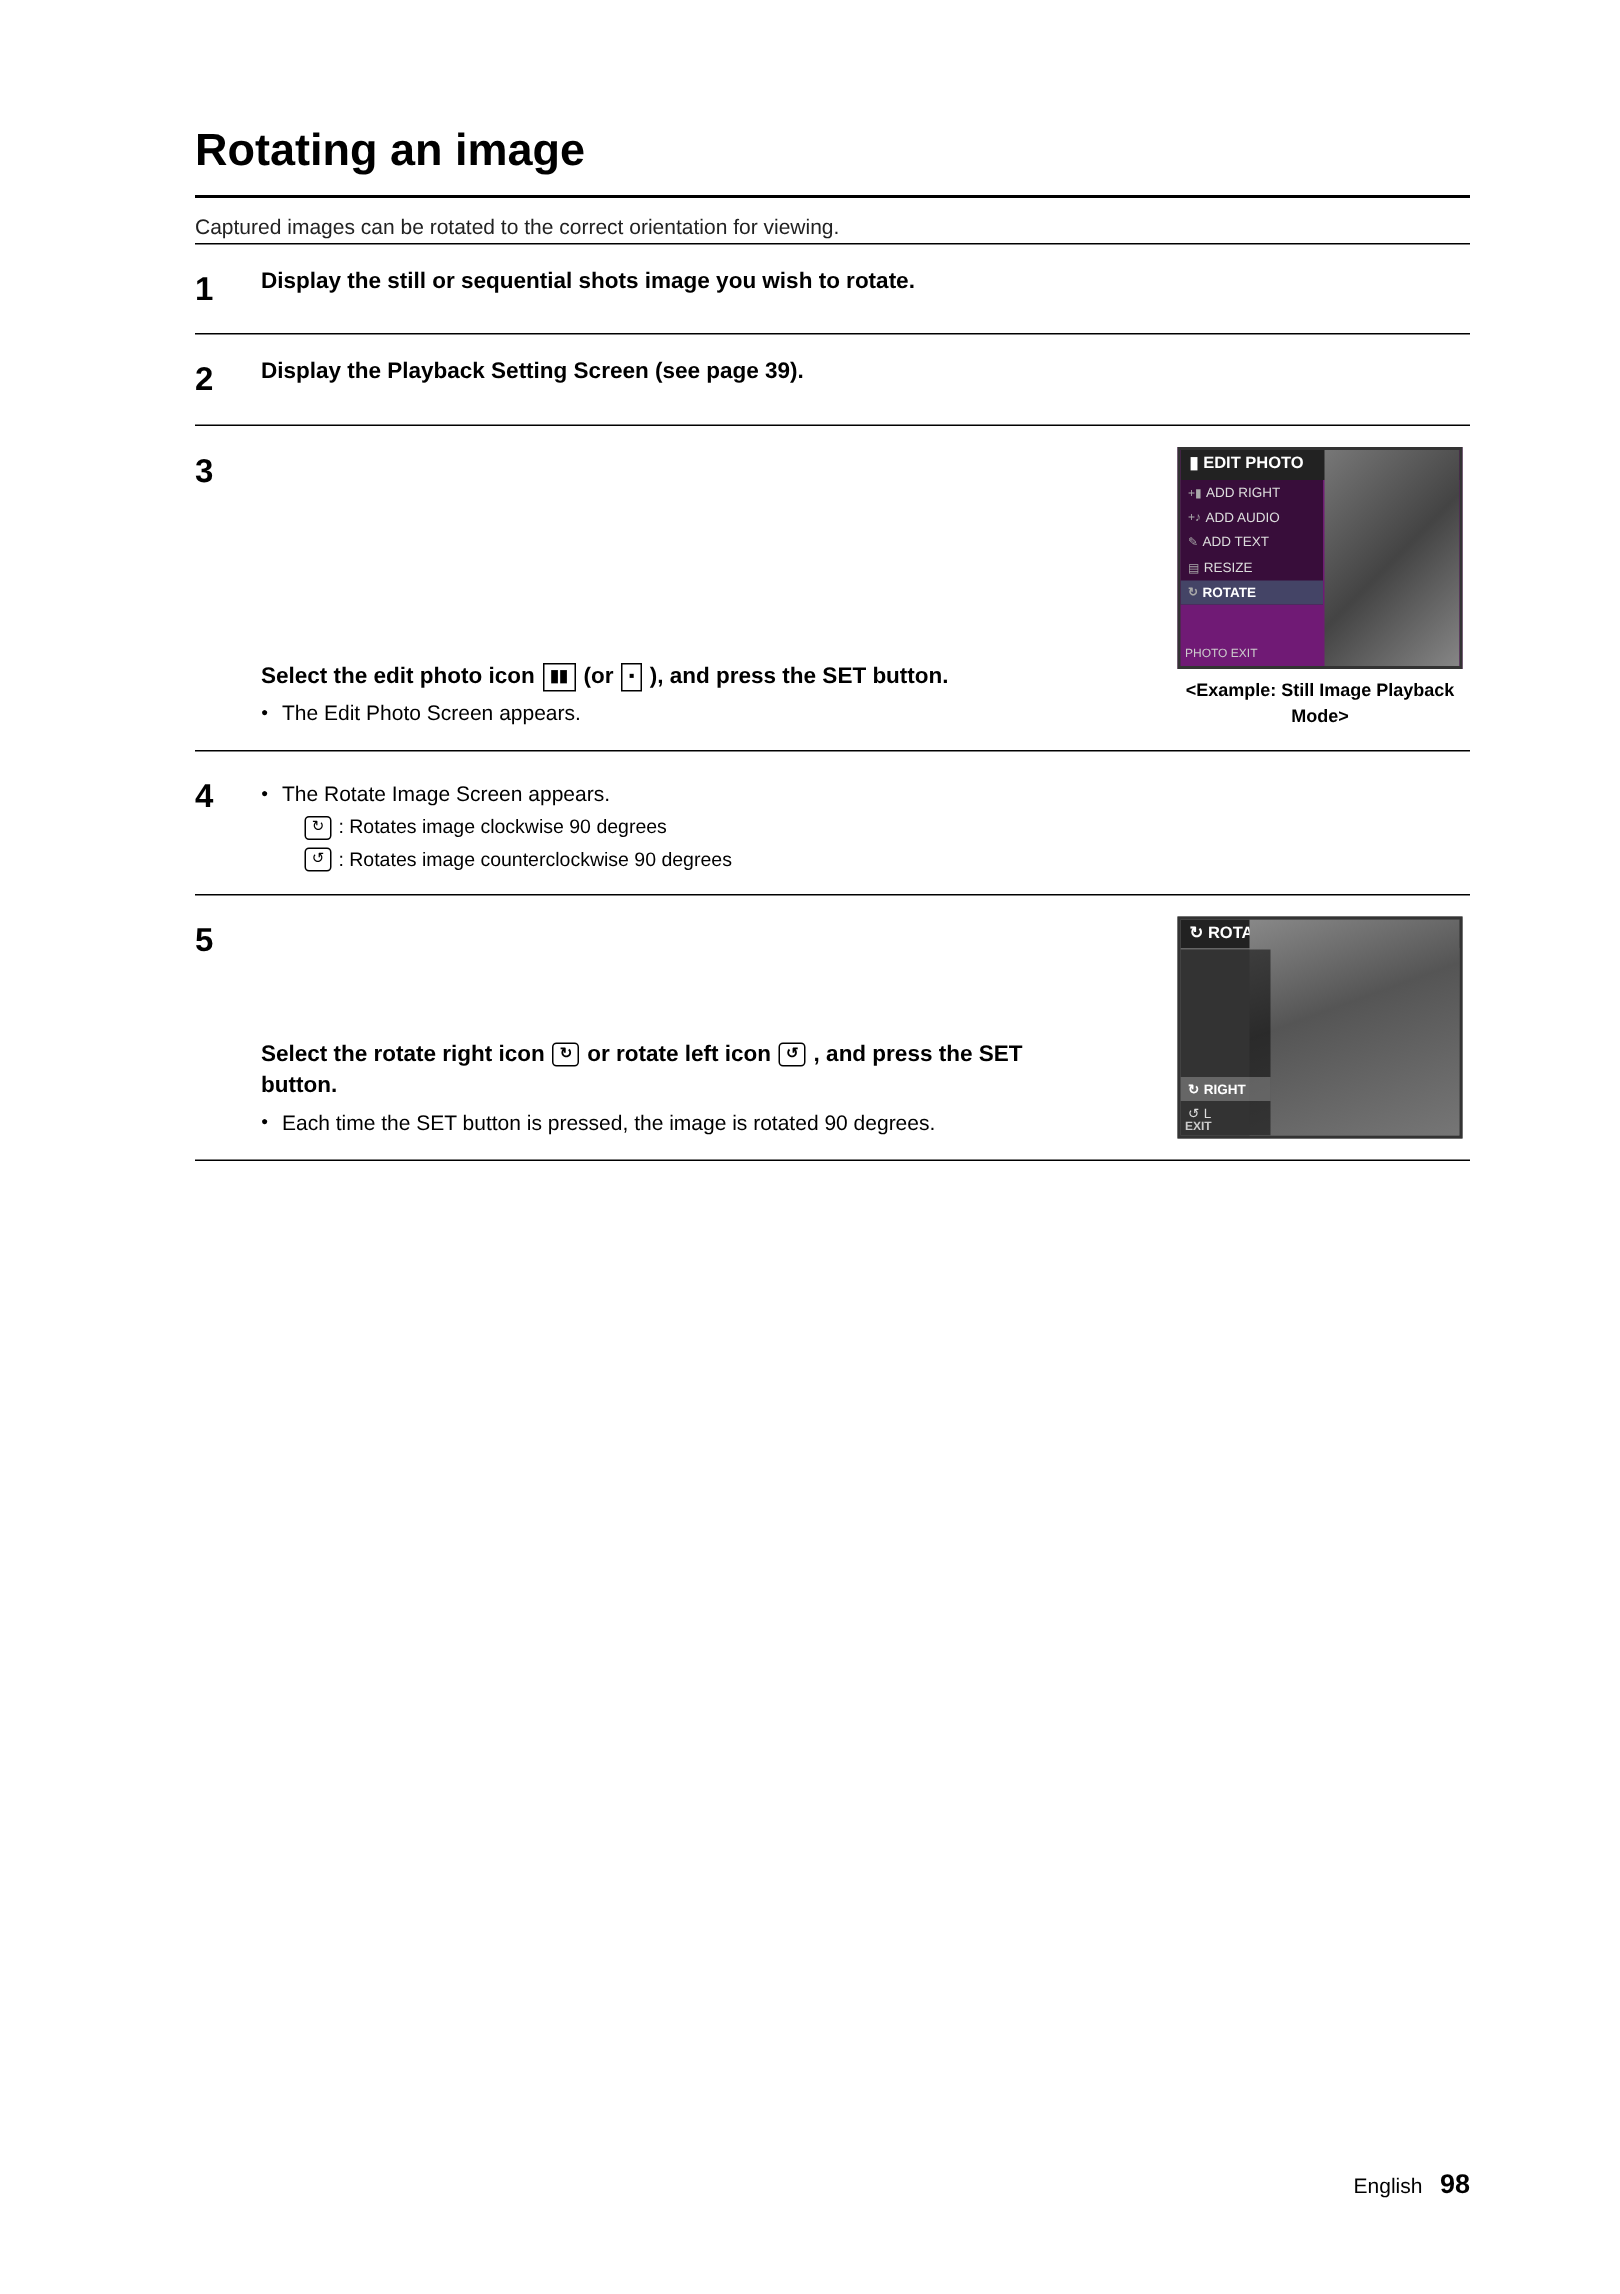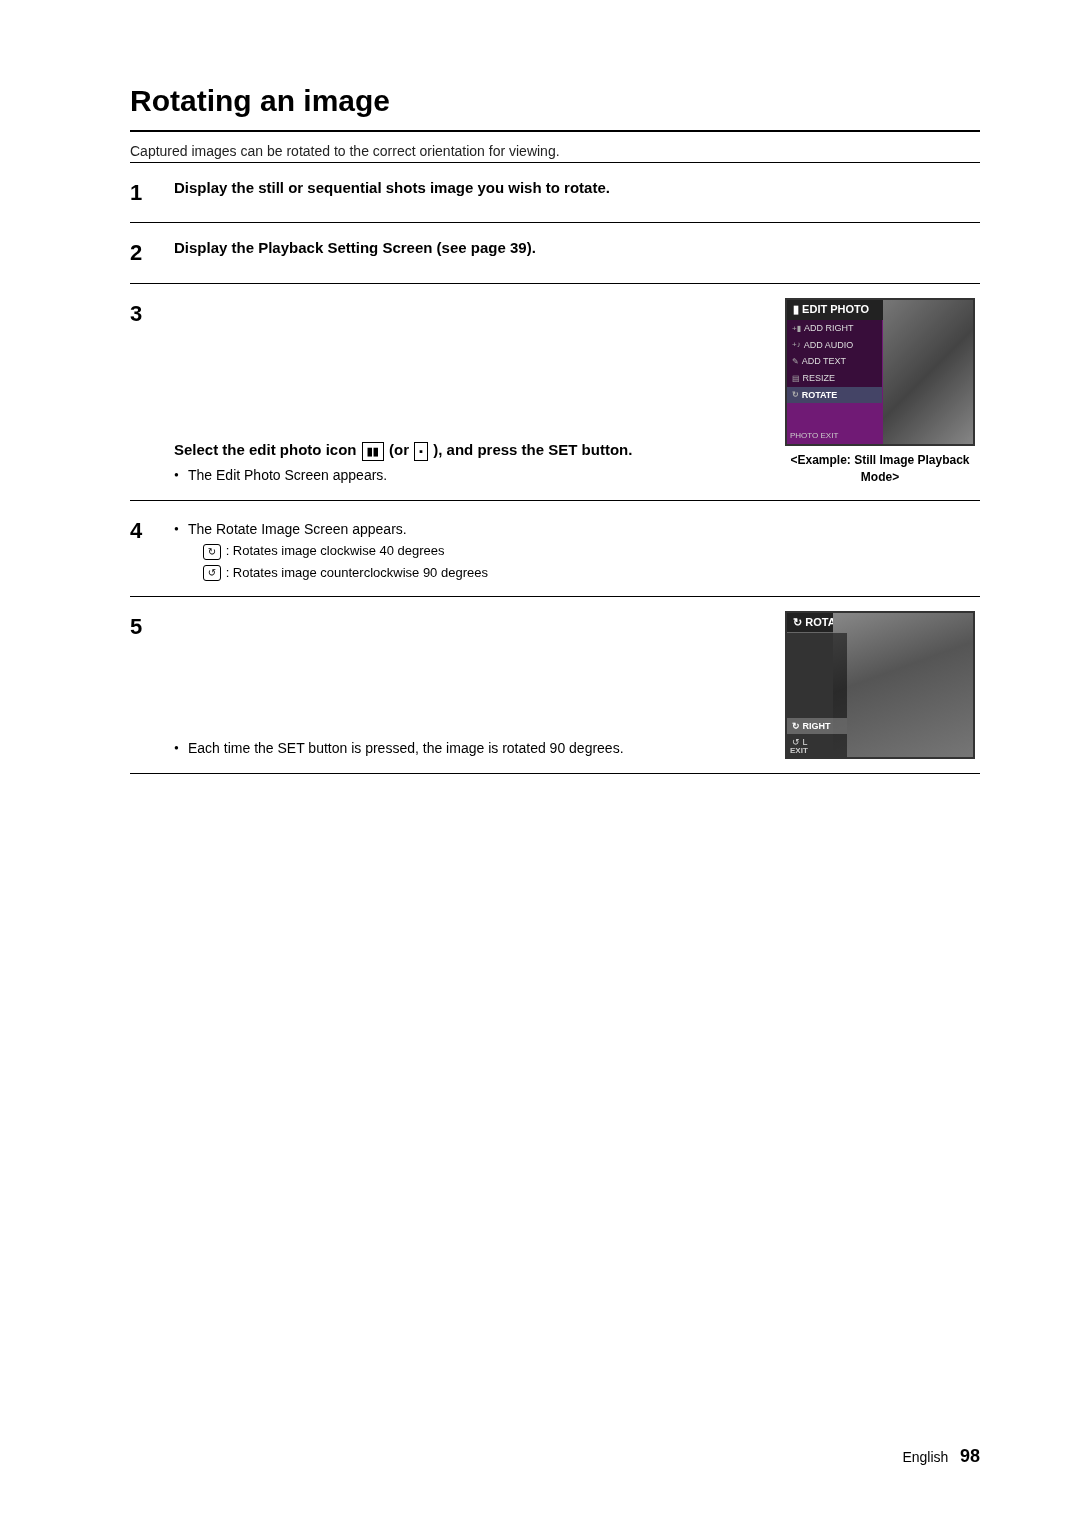--- a/index.html
+++ b/index.html
@@ -326,33 +326,40 @@
       </div>
     </div>
   </div>
 
   <div class="step-row">
     <div class="step-number">4</div>
     <div class="step-content">
       <div class="bullet-item">The Rotate Image Screen appears.</div>
       <div class="sub-bullet">
         <span class="rotate-icon">↻</span>
-        <span>: Rotates image clockwise 40 degrees</span>
+        <span>: Rotates image clockwise 90 degrees</span>
       </div>
       <div class="sub-bullet">
         <span class="rotate-icon">↺</span>
         <span>: Rotates image counterclockwise 90 degrees</span>
       </div>
     </div>
   </div>
 
   <div class="step-row">
     <div class="step-number">5</div>
     <div class="step-content-with-image">
       <div class="step-text">
+        <div class="step-bold">
+          <span>Select the rotate right icon</span>
+          <span class="rotate-icon">↻</span>
+          <span>or rotate left icon</span>
+          <span class="rotate-icon">↺</span>
+          <span>, and press the SET button.</span>
+        </div>
         <div class="bullet-item">Each time the SET button is pressed, the image is rotated 90 degrees.</div>
       </div>
       <div class="step-image-area">
 
         <div class="rotate-screen">
           <div class="rs-photo-area"></div>
           <div class="rs-header">
             <span>↻ ROTATE</span>
             <span>▭</span>
           </div>

